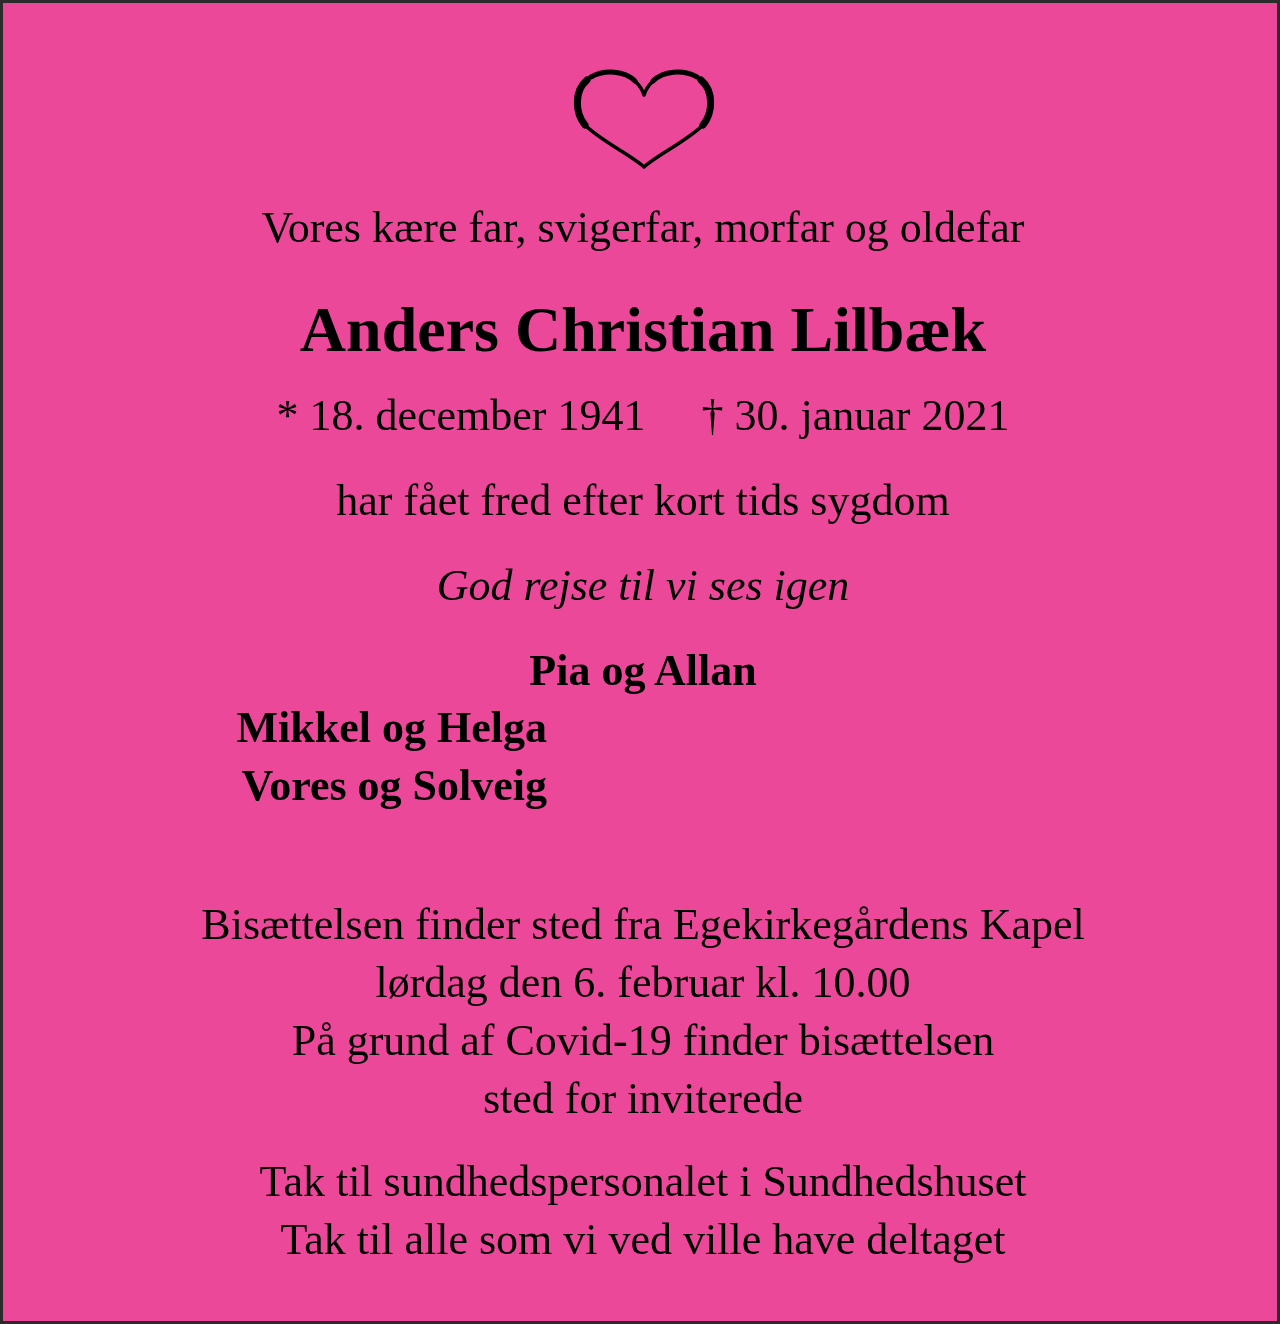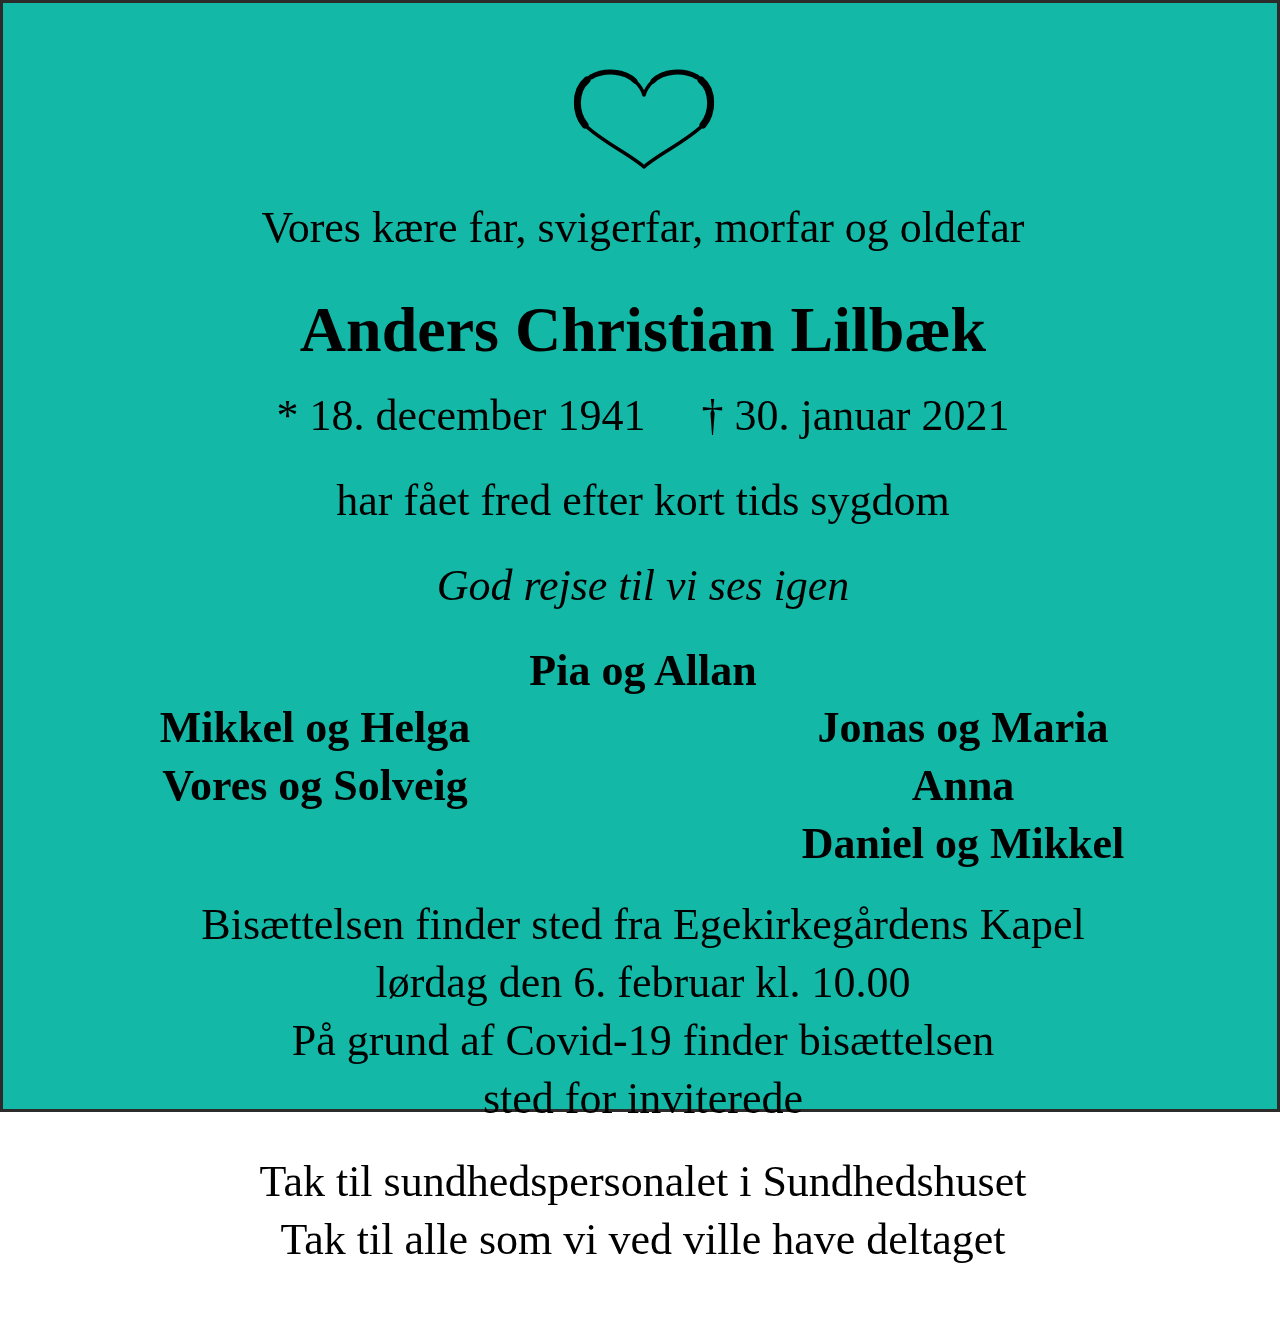--- a/index.html
+++ b/index.html
@@ -11,26 +11,26 @@
       width: 1280px;
       height: 1324px;
       position: relative;
       font-family: "Liberation Serif", "DejaVu Serif", serif;
       color: #000000;
     }
     .card {
       position: absolute;
       left: 0; top: 0;
       width: 1280px;
-      height: 1112px;
+      height: 1324px;
       box-sizing: border-box;
       border: 3px solid #2b2b2b;
       border-top-width: 3px;
       border-bottom-width: 3px;
-      background: #14b8a6;
+      background: #ec4899;
     }
     .abs {
       position: absolute;
       left: 0;
       width: 1280px;
       text-align: center;
       white-space: nowrap;
     }
     .heart {
       position: absolute;
@@ -75,21 +75,21 @@
     }
     .col {
       position: absolute;
       top: 696px;
       font-size: 44px;
       line-height: 58px;
       font-weight: bold;
       text-align: center;
       white-space: nowrap;
     }
-    .col-left { left: 92px; width: 440px; }
+    .col-left { left: 104px; width: 440px; text-align: right; }
     .col-right { left: 740px; width: 440px; }
     .col div { height: 58px; }
     .funeral {
       top: 893px;
       font-size: 44px;
       line-height: 58px;
     }
     .funeral div { height: 58px; }
     .thanks {
       top: 1150px;
@@ -133,25 +133,20 @@
 
   <div class="abs farewell">God rejse til vi ses igen</div>
 
   <div class="abs fam-head">Pia og Allan</div>
 
   <div class="col col-left">
     <div>Mikkel og Helga</div>
     <div>Vores og Solveig</div>
   </div>
 
-  <div class="col col-right">
-    <div>Jonas og Maria</div>
-    <div>Anna</div>
-    <div>Daniel og Mikkel</div>
-  </div>
 
   <div class="abs funeral">
     <div>Bisættelsen finder sted fra Egekirkegårdens Kapel</div>
     <div>lørdag den 6. februar kl. 10.00</div>
     <div>På grund af Covid-19 finder bisættelsen</div>
     <div>sted for inviterede</div>
   </div>
 
   <div class="abs thanks">
     <div>Tak til sundhedspersonalet i Sundhedshuset</div>

